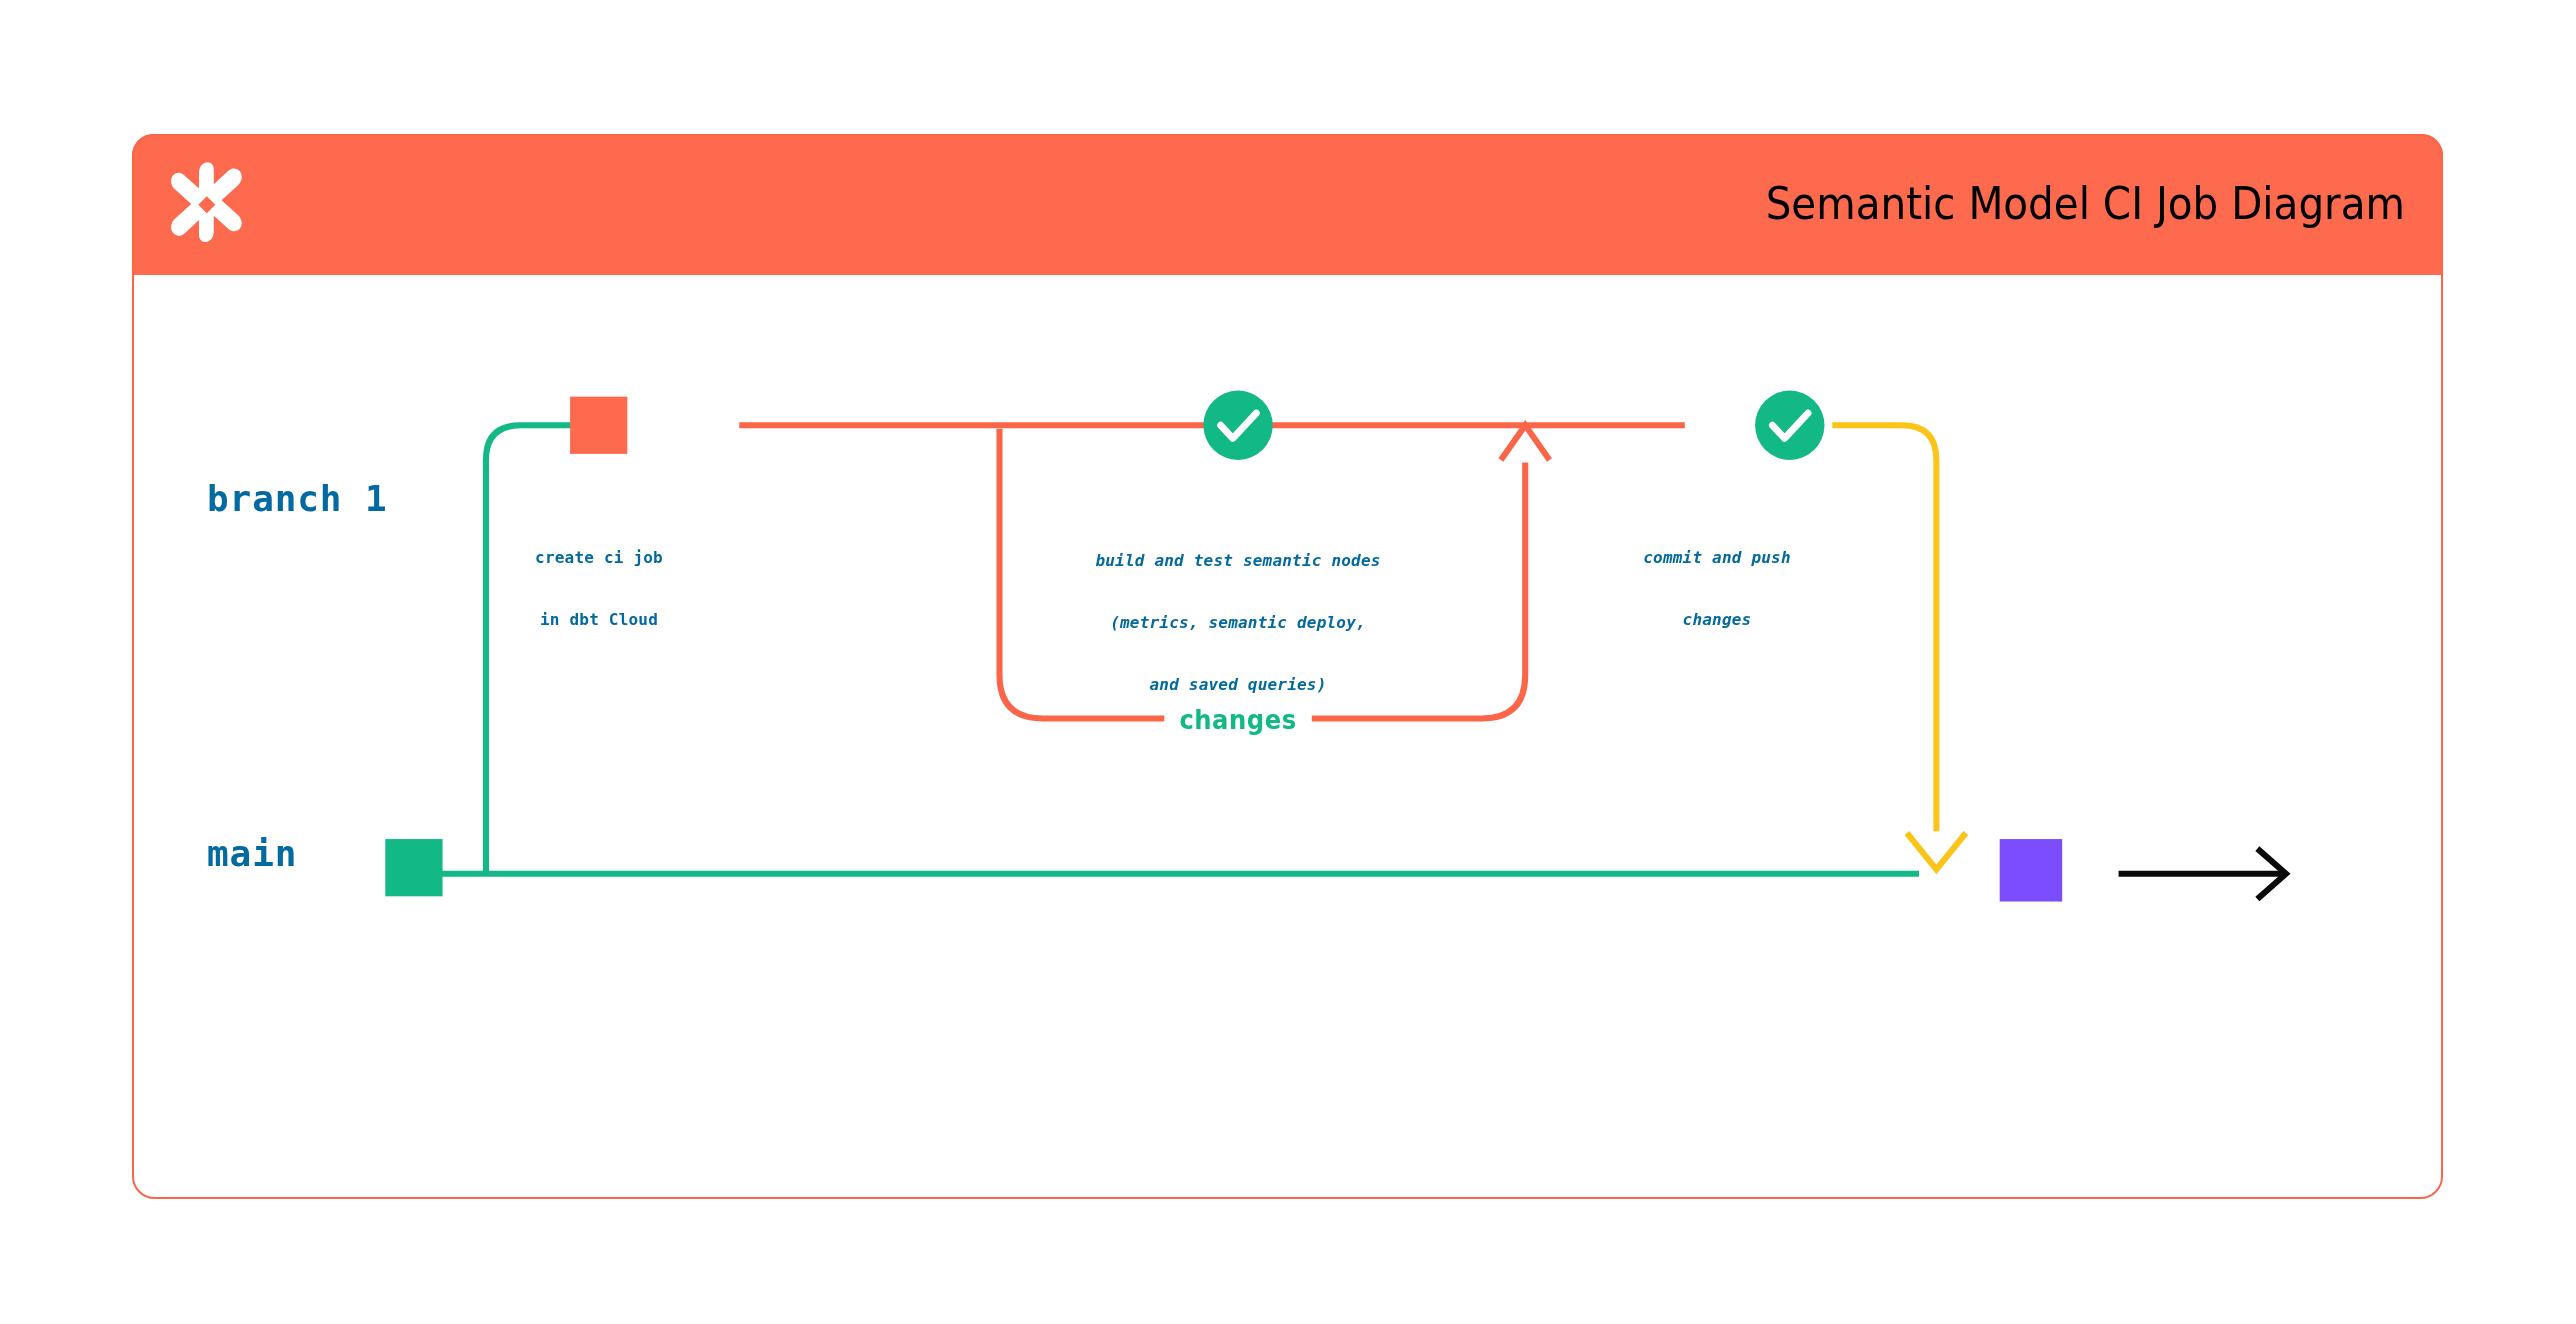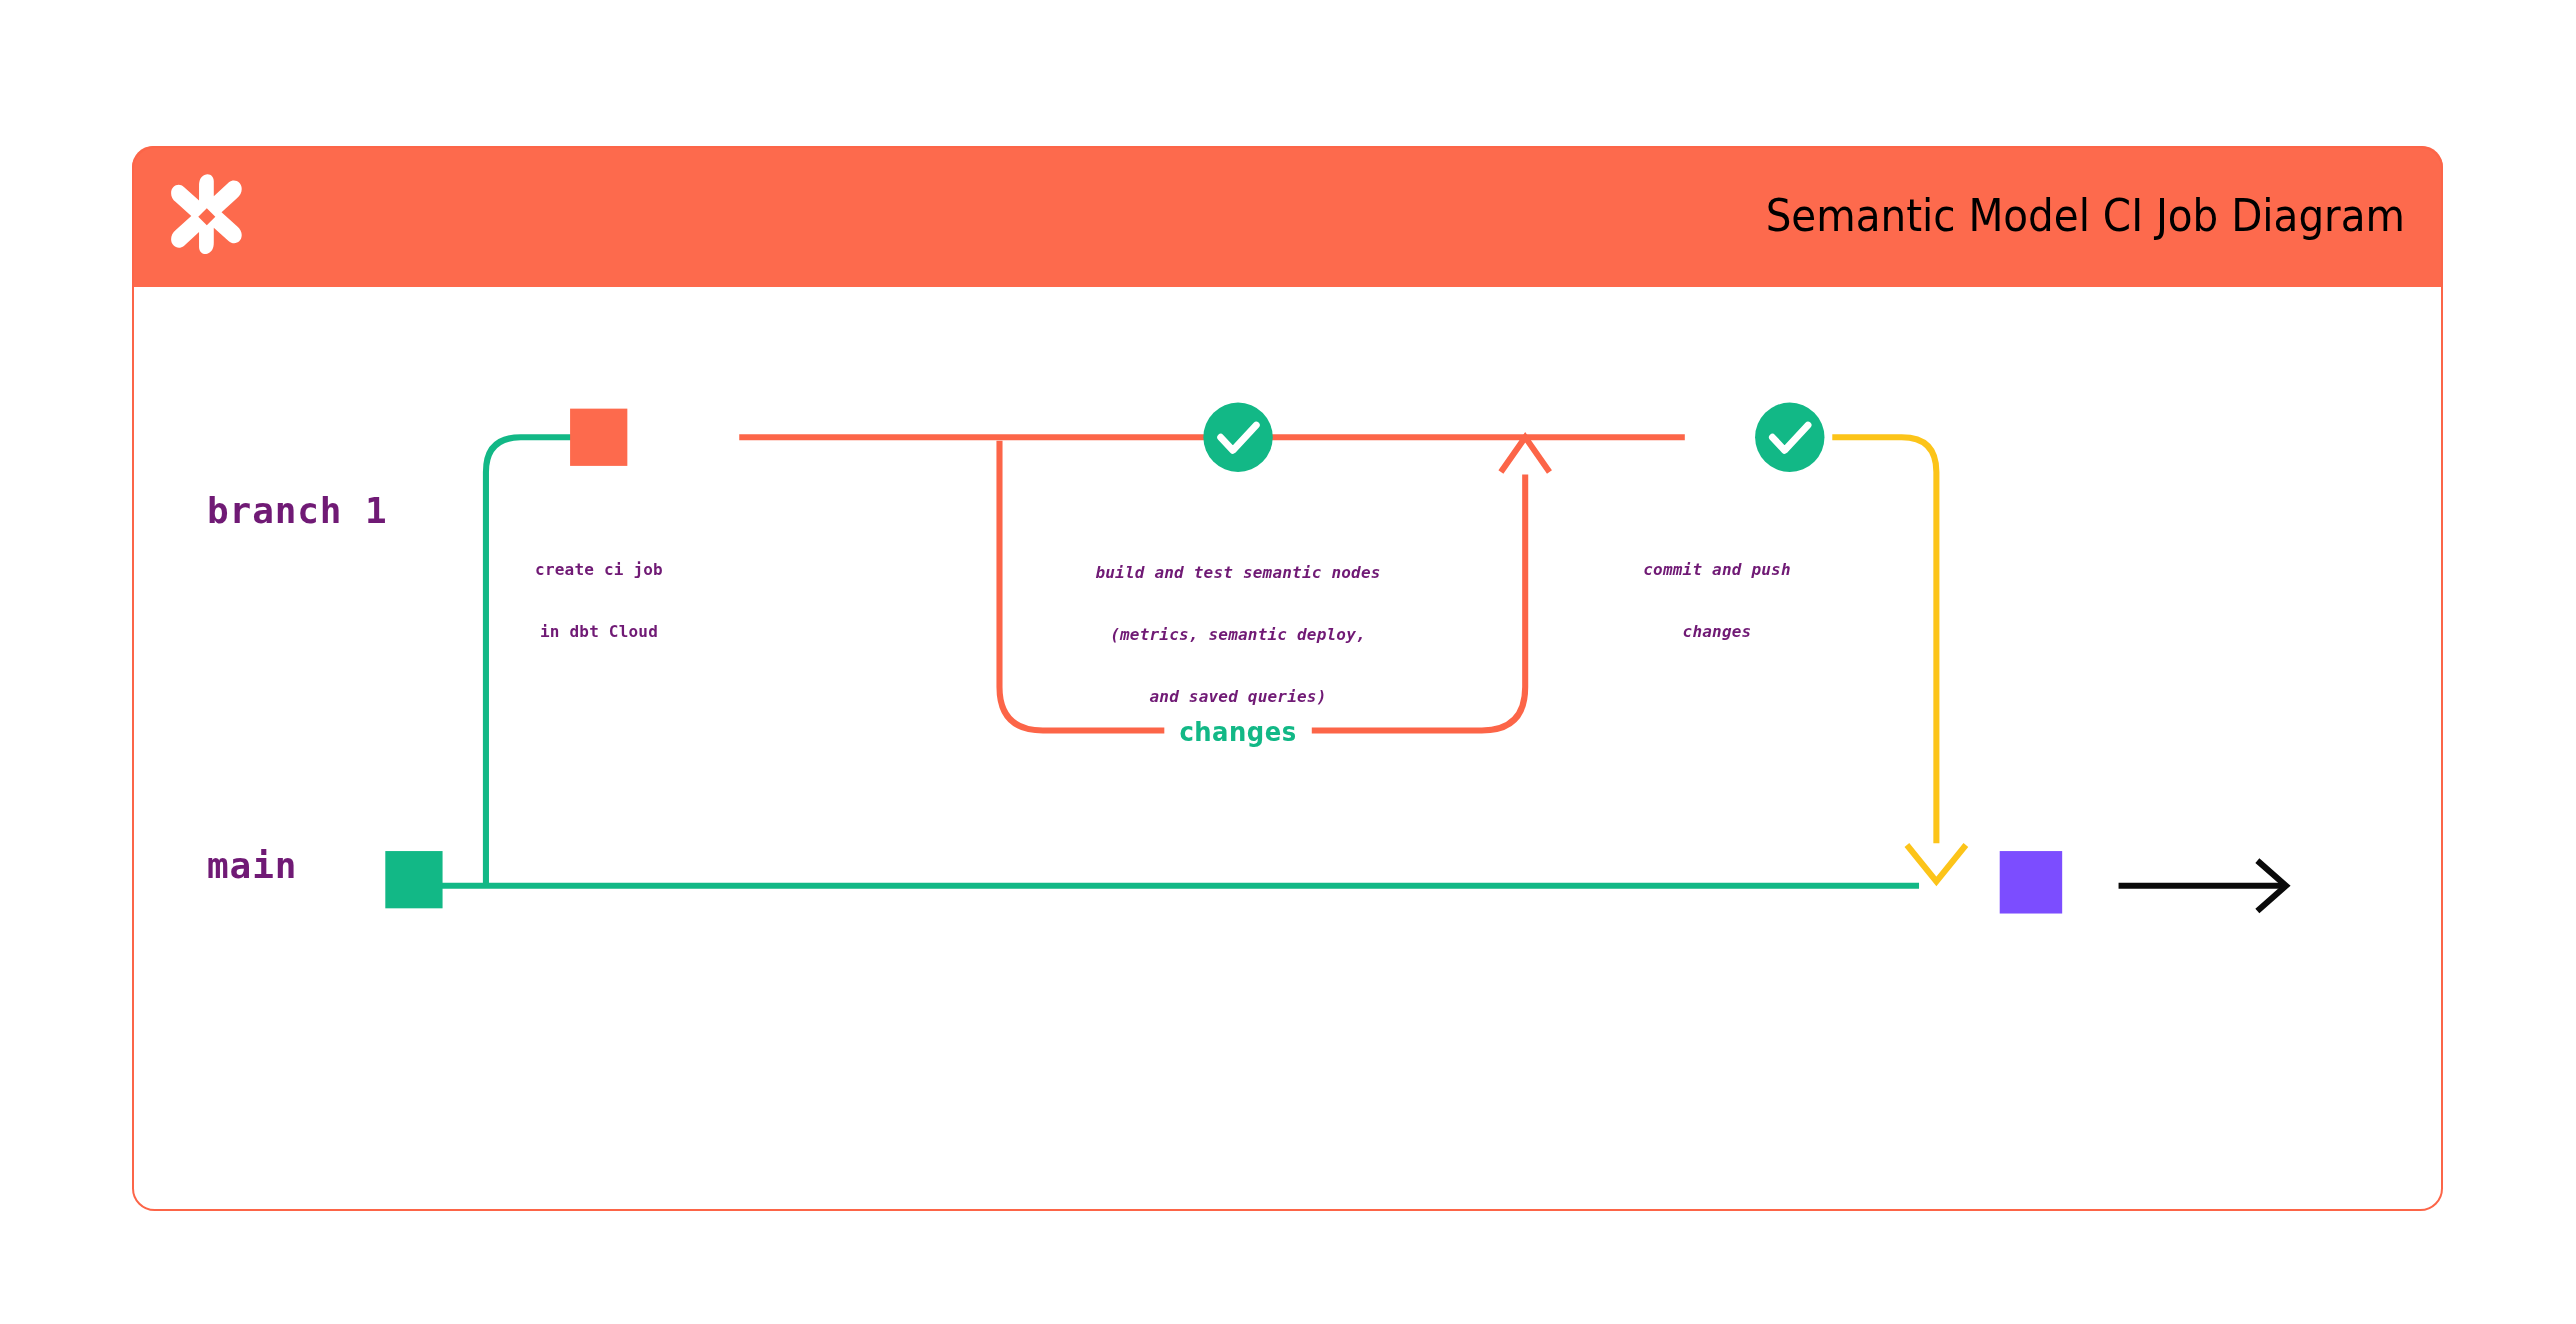--- a/index.html
+++ b/index.html
@@ -12,21 +12,20 @@
     height: 1324px;
     font-family: "DejaVu Sans", sans-serif;
     overflow: hidden;
   }
 
   #stage {
     position: relative;
     width: 2576px;
     height: 1076px;
     background: #ffffff;
-    margin-top: 12px;
   }
 
   
   .card {
     position: absolute;
     left: 132px;
     top: 134px;
     width: 2311px;
     height: 1065px;
     border-radius: 22.6px;
@@ -93,21 +92,21 @@
     width: 2311px;
     height: 924px;
     overflow: visible;
   }
 
   
   .mono {
     position: absolute;
     font-family: "DejaVu Sans Mono", monospace;
     font-weight: 700;
-    color: #701a75;
+    color: #0369a1;
     white-space: pre;
     line-height: 1.30;
   }
 
   .branch-label {
     font-size: 36px;
     letter-spacing: 0.9px;
   }
 
   .node-caption {

